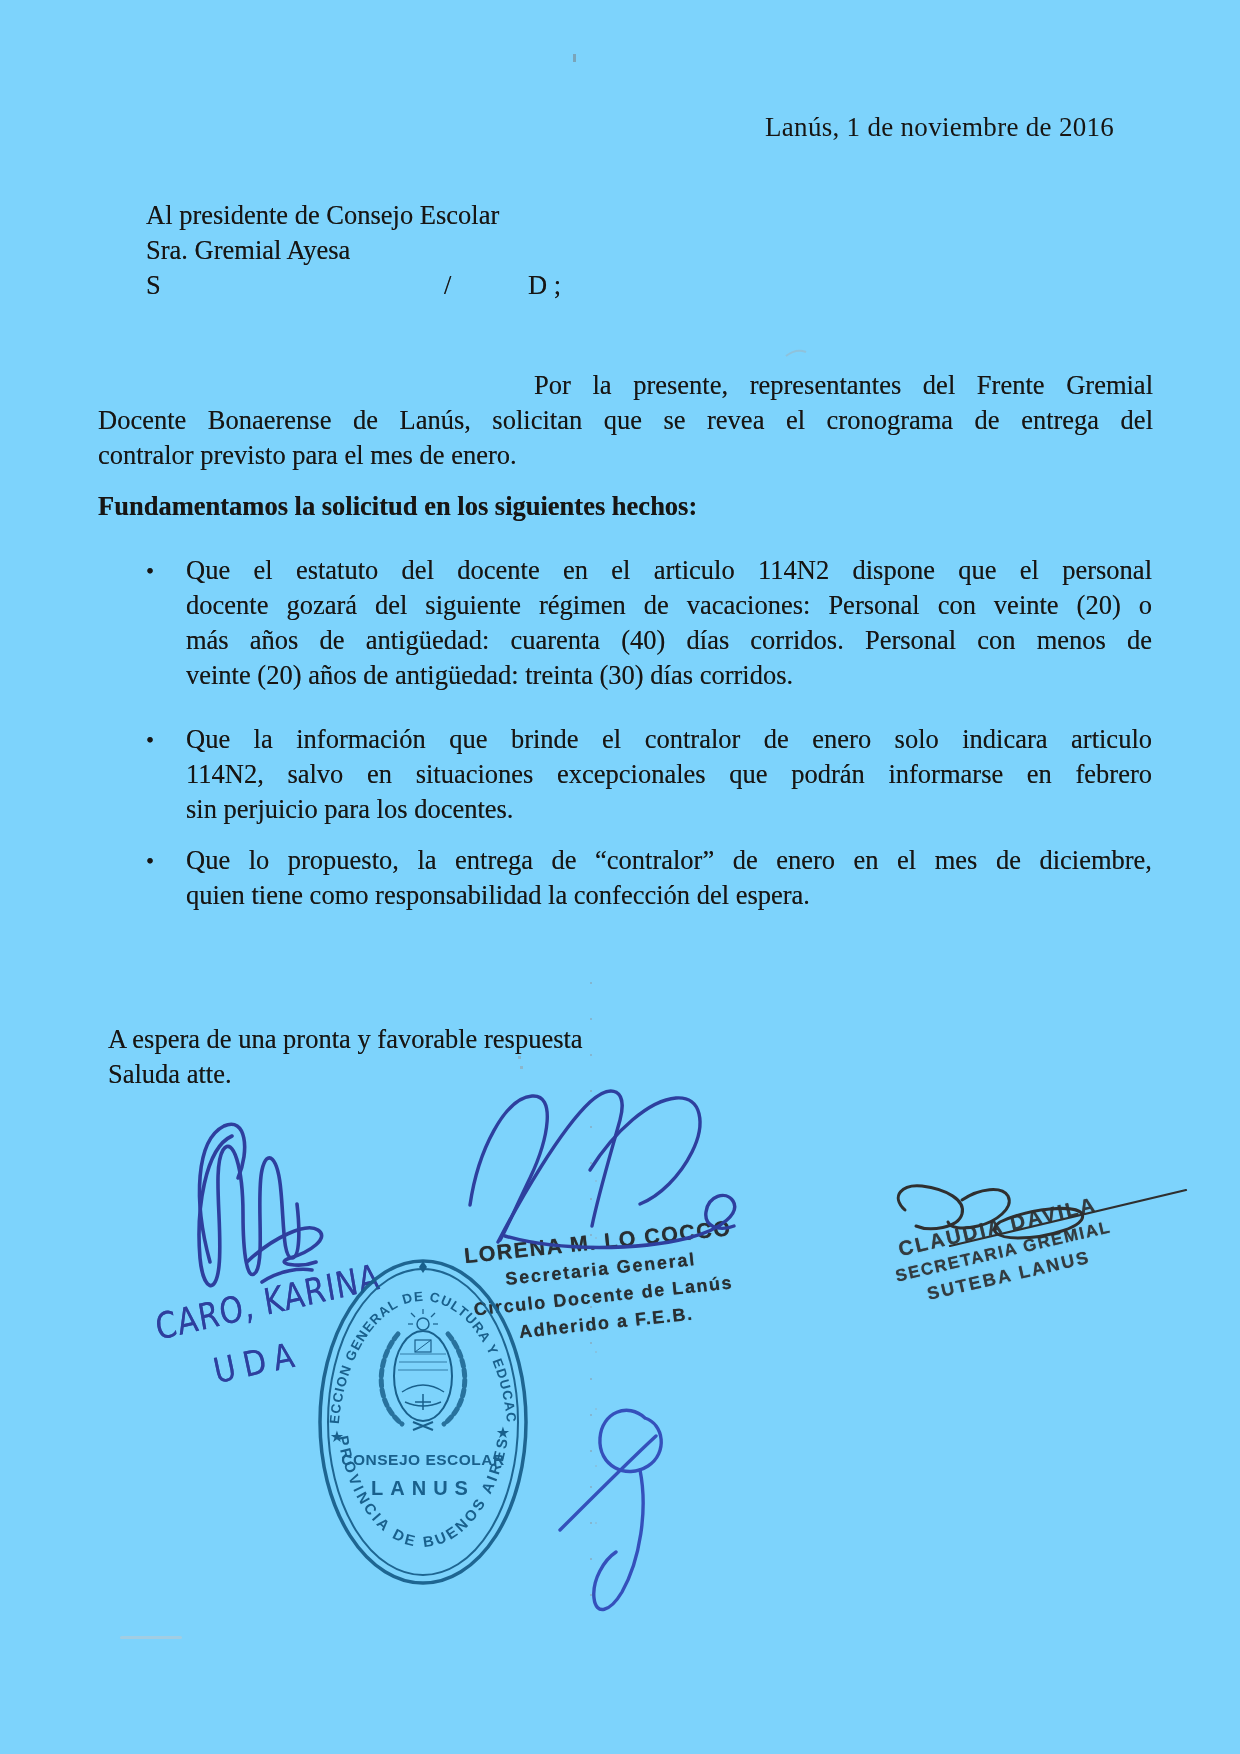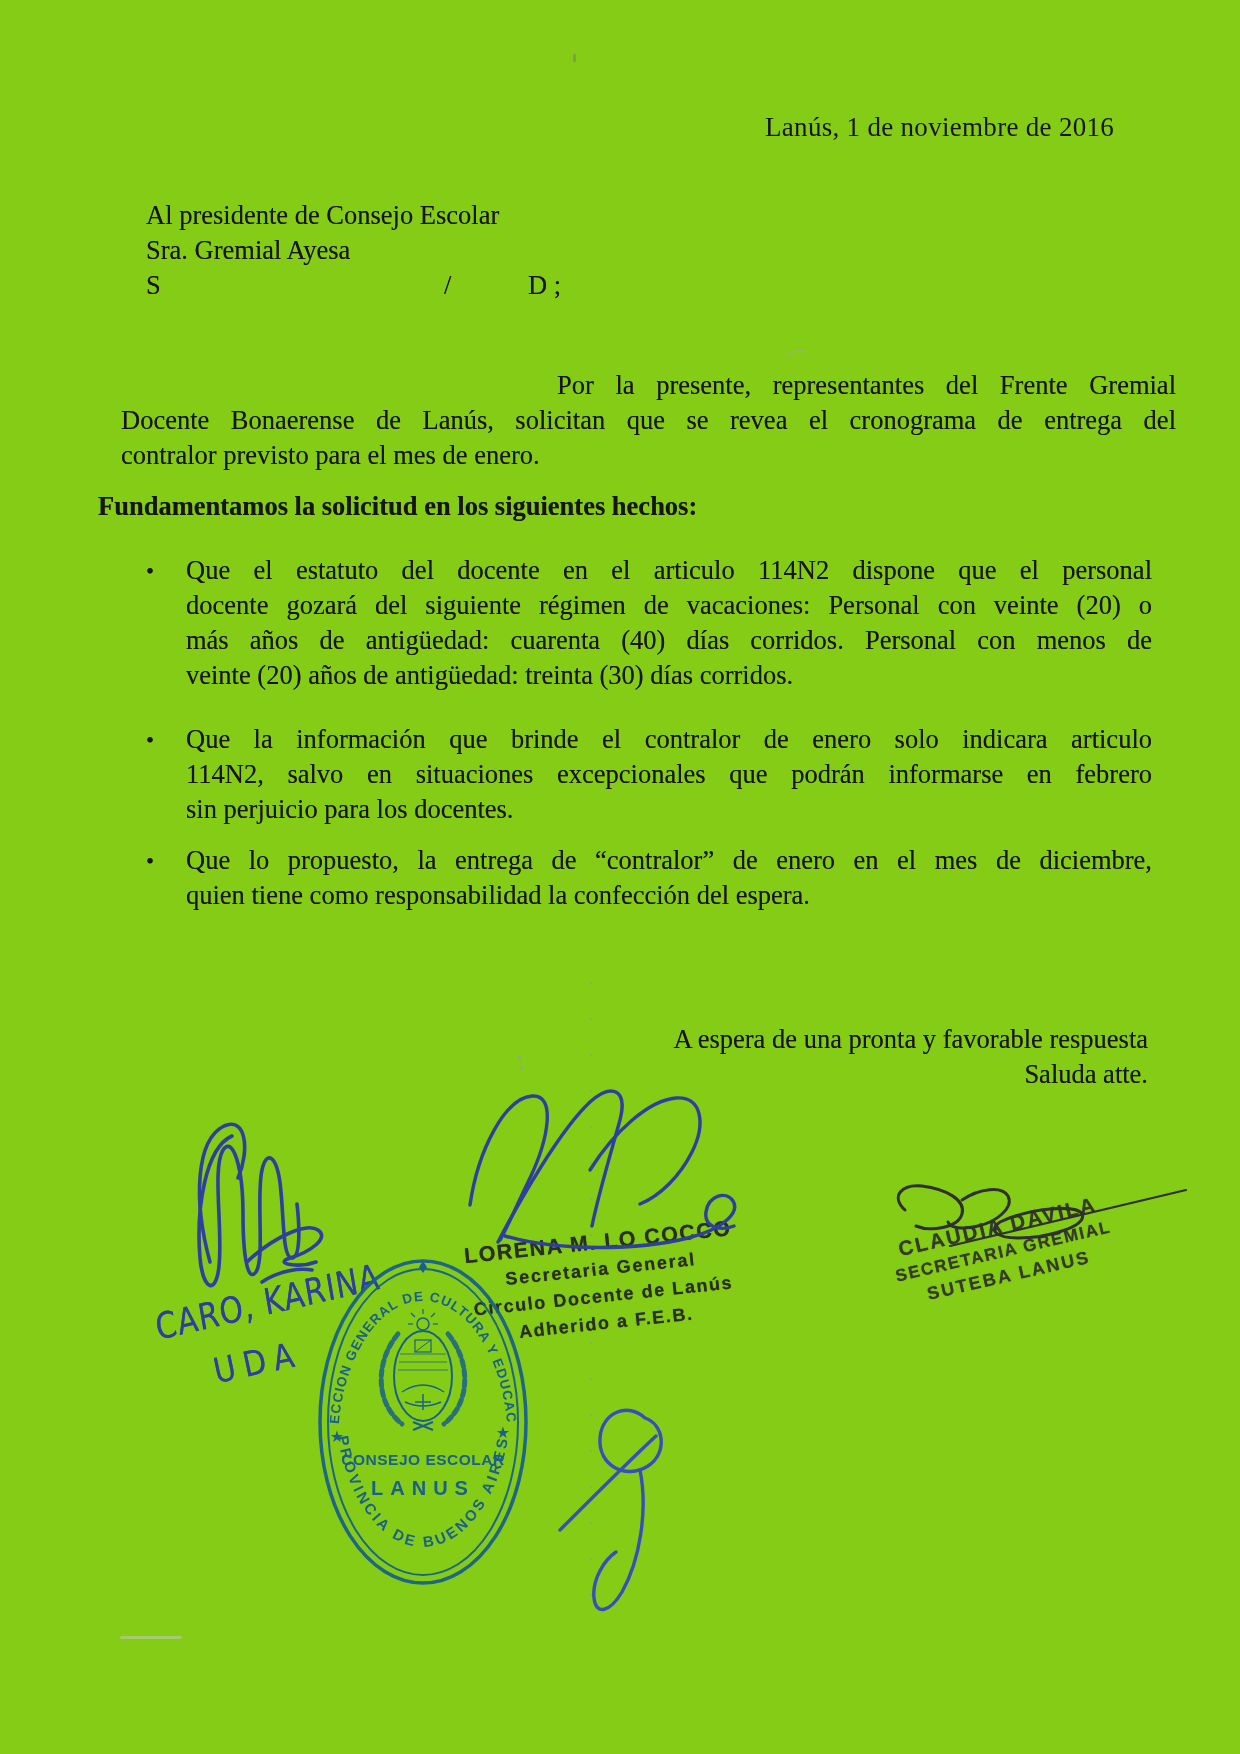--- a/index.html
+++ b/index.html
@@ -1,18 +1,18 @@
 <!DOCTYPE html>
 <html><head>
 <meta charset="utf-8">
 <style>
   html,body { margin:0; padding:0; background:#e8e8e8; }
   .page {
     position:relative; width:1240px; height:1754px; margin:0 auto;
-    background:#84cc16; overflow:hidden;
+    background:#7dd3fc; overflow:hidden;
     font-family:"Liberation Serif", serif; color:#171513;
   }
   .abs { position:absolute; box-sizing:border-box; }
   .body-text {
     font-size:26.5px; line-height:35px; color:#171513;
     text-shadow:0 0 0.6px rgba(25,22,20,0.55);
   }
   .line { text-align:justify; text-align-last:justify; }
   .line.last { text-align-last:left; }
   .bullet-dot { position:absolute; left:-40px; top:1px; font-size:23px; }
@@ -57,21 +57,21 @@
   <div class="abs body-text" style="left:110px; top:198px; width:600px;margin-left:36px;">
     <div>Al presidente de Consejo Escolar</div>
     <div>Sra. Gremial Ayesa</div>
     <div style="position:relative; height:35px;">
       <span class="abs" style="left:0;">S</span>
       <span class="abs" style="left:298px;">/</span>
       <span class="abs" style="left:382px;">D ;</span>
     </div>
   </div>
 
-  <div class="abs body-text" style="left:98px; top:368px; width:1055px;margin-left:23px;">
+  <div class="abs body-text" style="left:98px; top:368px; width:1055px;">
     <div class="line" style="padding-left:436px;">Por la presente, representantes del Frente Gremial</div>
     <div class="line">Docente Bonaerense de Lanús, solicitan que se revea el cronograma de entrega del</div>
     <div class="line last">contralor previsto para el mes de enero.</div>
   </div>
 
   <div class="abs body-text" style="left:98px; top:489px;font-weight:bold;">Fundamentamos la solicitud en los siguientes hechos:</div>
 
   <div class="abs body-text" style="left:186px; top:553px; width:966px;">
     <span class="bullet-dot">•</span>
     <div class="line">Que el estatuto del docente en el articulo 114N2 dispone que el personal</div>
@@ -86,21 +86,21 @@
     <div class="line">114N2, salvo en situaciones excepcionales que podrán informarse en febrero</div>
     <div class="line last">sin perjuicio para los docentes.</div>
   </div>
 
   <div class="abs body-text" style="left:186px; top:843px; width:966px;">
     <span class="bullet-dot">•</span>
     <div class="line">Que lo propuesto, la entrega de “contralor” de enero en el mes de diciembre,</div>
     <div class="line last">quien tiene como responsabilidad la confección del espera.</div>
   </div>
 
-  <div class="abs body-text" style="left:93px; top:1022px; width:1055px; text-align:right;">
+  <div class="abs body-text" style="left:108px; top:1022px; width:1055px; text-align:left;">
     <div>A espera de una pronta y favorable respuesta</div>
     <div>Saluda atte.</div>
   </div>
 
   <div class="abs handwriting hw-name" style="left:156px; top:1310px;">CARO, KARINA</div>
   <div class="abs handwriting hw-union" style="left:214px; top:1354px;">UDA</div>
 
   <div class="abs stamp-block stamp-mid" style="left:452px; top:1228px; width:300px;">
     <div class="l1">LORENA M. LO COCCO</div>
     <div class="l2">Secretaria General</div>

